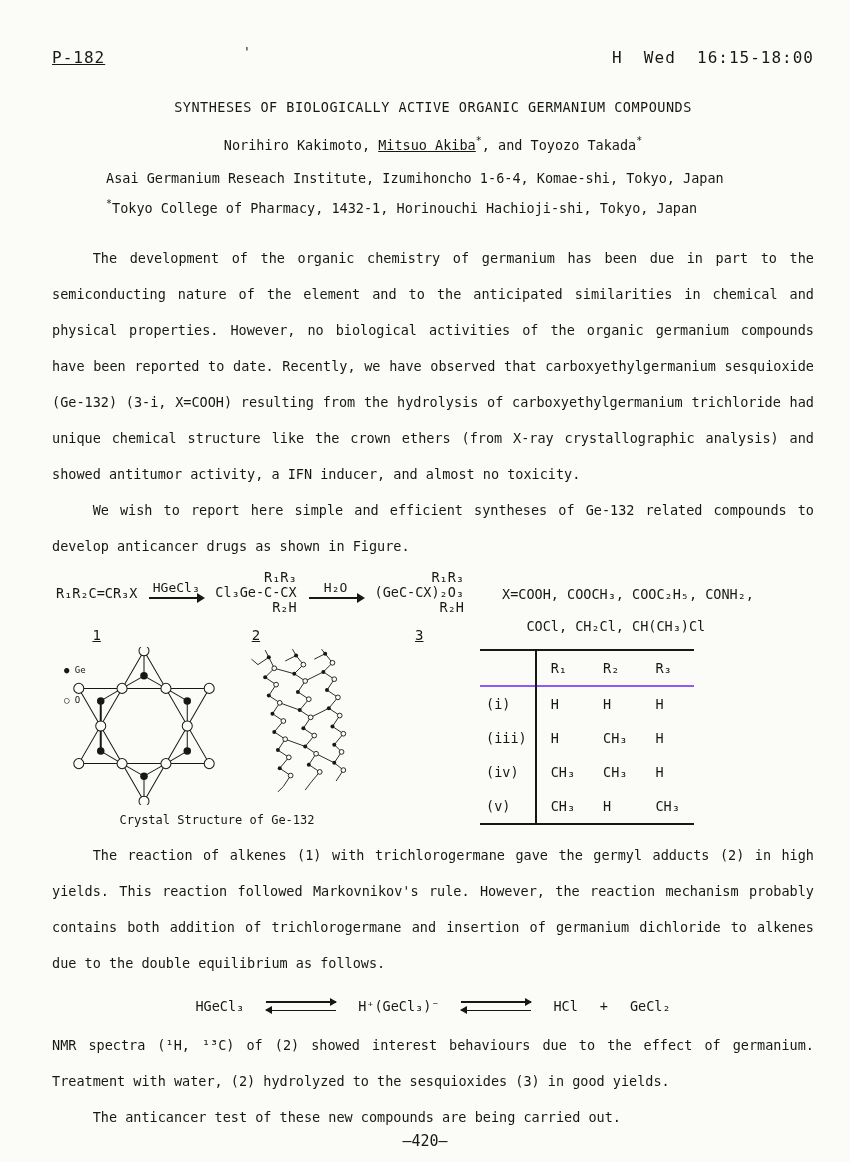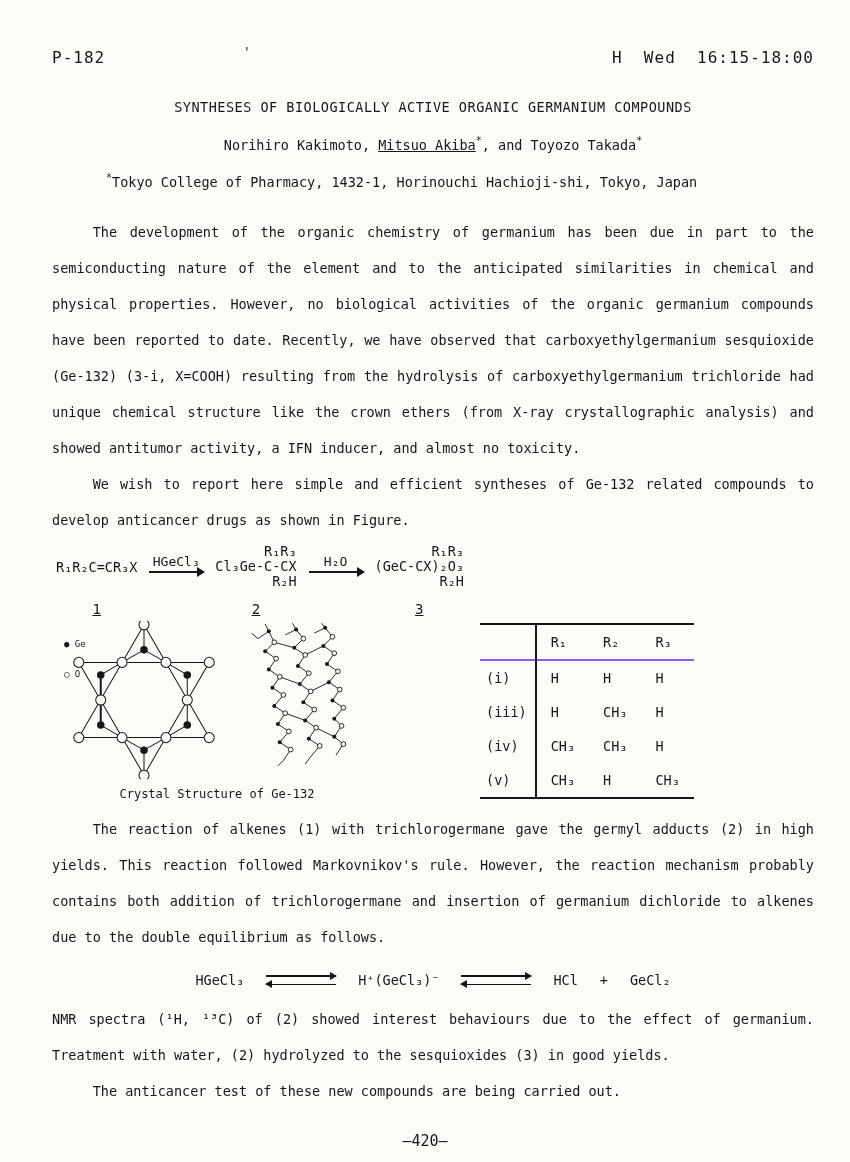--- a/index.html
+++ b/index.html
@@ -7,21 +7,21 @@
     width:850px; height:1162px;
     background:#fbfbf8;
     font-family:"DejaVu Sans Mono","Liberation Mono",monospace;
     color:#171717;
   }
   .page {
     position:relative; width:850px; height:1162px;
     padding:0 36px 0 52px; box-sizing:border-box; overflow:hidden;
   }
   .header-row { display:flex; justify-content:space-between; align-items:baseline; margin-top:48px; }
-  .header-left { font-size:16px; letter-spacing:1px; }
+  .header-left { font-size:16px; letter-spacing:1px;text-decoration:underline; }
   .header-right { font-size:16px; white-space:pre; letter-spacing:1px; }
   .stray-mark { position:absolute; left:243px; top:44px; font-size:13px; }
   .title { margin-top:32px; text-align:center; font-size:13.5px; letter-spacing:0.5px; }
   .authors { margin-top:20px; text-align:center; font-size:13.5px; }
   .authors .underlined { text-decoration:underline; }
   sup { font-size:10px; }
   .affiliations { margin-top:12px; margin-left:54px; font-size:13.5px; line-height:26px; }
   .para { font-size:13.5px; line-height:36px; text-align:justify; margin:0; }
   .indent { text-indent:5ch; }
   .p1 { margin-top:20px; }
@@ -79,20 +79,21 @@
     <span class="header-right">H  Wed  16:15-18:00</span>
   </div>
 
   <div class="title">SYNTHESES OF BIOLOGICALLY ACTIVE ORGANIC GERMANIUM COMPOUNDS</div>
 
   <div class="authors">
     <span>Norihiro Kakimoto, </span><span class="underlined">Mitsuo Akiba</span><sup>*</sup><span>, and Toyozo Takada</span><sup>*</sup>
   </div>
 
   <div class="affiliations">
+    <div>Asai Germanium Reseach Institute, Izumihoncho 1-6-4, Komae-shi, Tokyo, Japan</div>
     <div><sup>*</sup><span>Tokyo College of Pharmacy, 1432-1, Horinouchi Hachioji-shi, Tokyo, Japan</span></div>
   </div>
 
   <p class="para indent p1">The development of the organic chemistry of germanium has been due in part to the semiconducting nature of the element and to the anticipated similarities in chemical and physical properties. However, no biological activities of the organic germanium compounds have been reported to date. Recently, we have observed that carboxyethylgermanium sesquioxide (Ge-132) (3-i, X=COOH) resulting from the hydrolysis of carboxyethylgermanium trichloride had unique chemical structure like the crown ethers (from X-ray crystallographic analysis) and showed antitumor activity, a IFN inducer, and almost no toxicity.</p>
   <p class="para indent">We wish to report here simple and efficient syntheses of Ge-132 related compounds to develop anticancer drugs as shown in Figure.</p>
 
   <div class="scheme-row">
     <div class="scheme">
       <span>R₁R₂C=CR₃X</span>
       <div class="rxn-arrow">
@@ -111,20 +112,24 @@
       <div class="stack">
         <span>   R₁R₃</span>
         <span>(GeC-CX)₂O₃</span>
         <span>   R₂H</span>
       </div>
       <span class="cmpd-num">1</span>
       <span></span>
       <span class="cmpd-num">2</span>
       <span></span>
       <span class="cmpd-num">3</span>
+    </div>
+    <div class="xlist">
+      <div>X=COOH, COOCH₃, COOC₂H₅, CONH₂,</div>
+      <div class="l2">COCl, CH₂Cl, CH(CH₃)Cl</div>
     </div>
   </div>
 
   <div class="figure-row">
     <div class="figure">
       <div class="figure-imgs">
         <div class="hex-wrap">
           <div class="legend">
             <div><span>●</span> <span>Ge</span></div>
             <div><span>○</span> <span>O</span></div>

